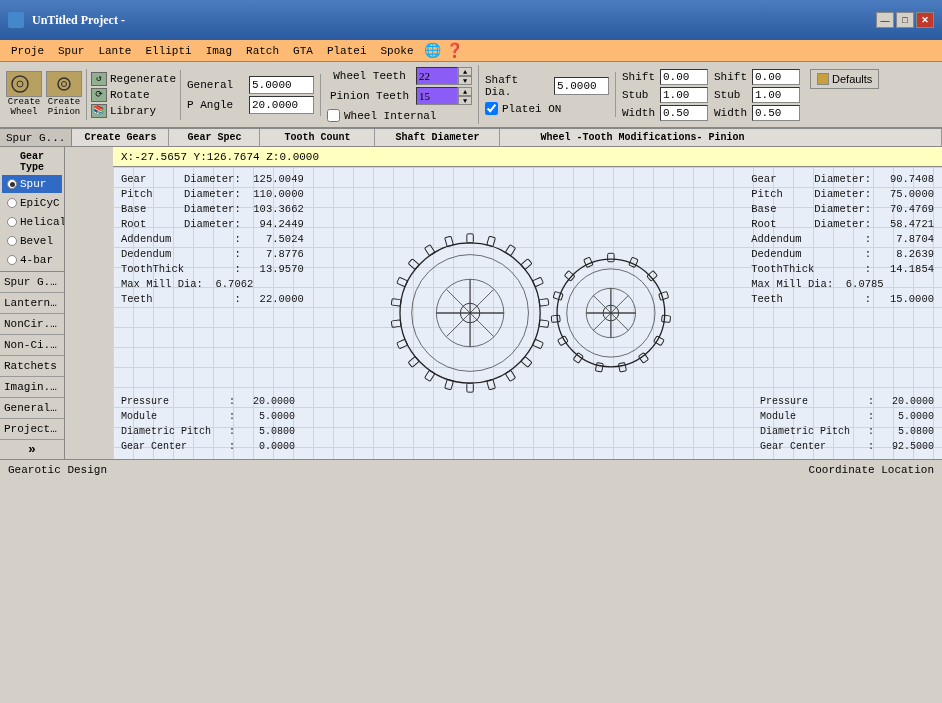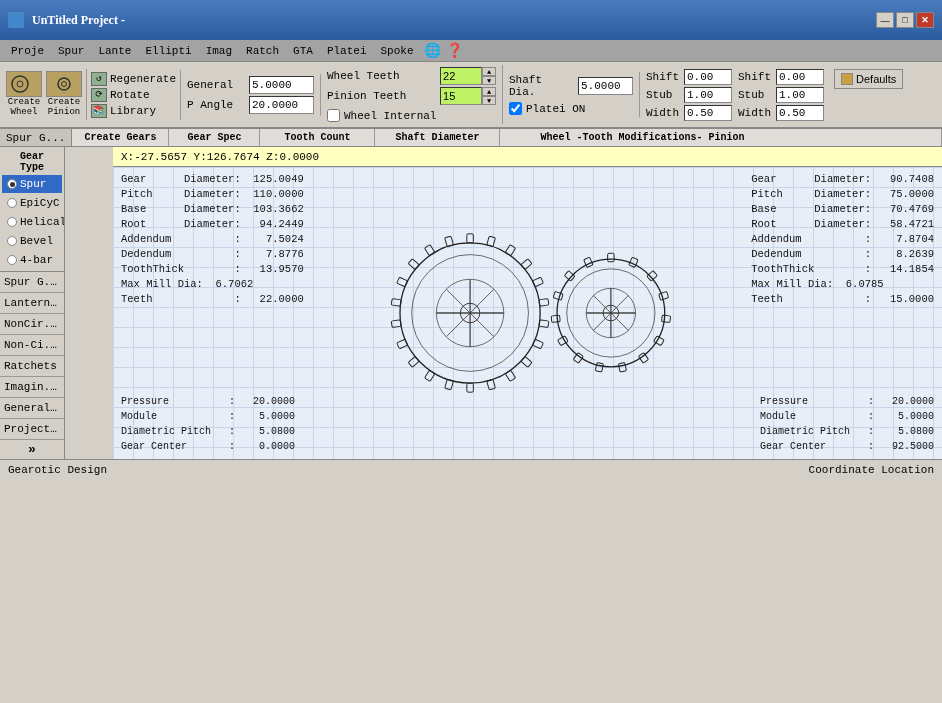--- a/index.html
+++ b/index.html
@@ -24,21 +24,21 @@
       width: 18px; height: 16px;
       background: #d4d0c8;
       border: 1px solid #888;
       display: flex; align-items: center; justify-content: center;
       font-size: 9px; cursor: pointer; color: #000;
     }
     .titlebar-btn.close { background: #c0392b; color: white; }
 
     
     .menubar {
-      background: #a3a3a3;
+      background: #fdba74;
       border-bottom: 1px solid #888;
       display: flex;
       align-items: center;
       height: 22px;
       padding: 0 4px;
     }
     .menu-item {
       padding: 2px 6px;
       font-size: 11px;
       cursor: pointer;
@@ -82,28 +82,27 @@
       font-family: 'Courier New', monospace;
     }
 
     
     .tooth-count-group {
       display: flex; flex-direction: column; gap: 2px;
       padding: 2px 6px;
       border-right: 1px solid #999;
     }
     .tooth-count-row { display: flex; align-items: center; gap: 4px; }
-    .tooth-label { font-size: 11px; width: 85px; }
+    .tooth-label { font-size: 11px; width: 85px; text-align: center; }
     .tooth-input-wrap { display: flex; align-items: center; }
     .tooth-input {
       width: 42px; height: 18px;
-      border: 1px inset #888; background: #bef264;
+      border: 1px inset #888; background: #8b5cf6;
       font-size: 11px; padding: 0 2px;
-      font-family: Liberation Sans, sans-serif;
-      margin-left: 24px;
+      font-family: Liberation Serif, serif;
     }
     .spin-btns { display: flex; flex-direction: column; }
     .spin-btn {
       width: 14px; height: 9px;
       background: #d4d0c8;
       border: 1px solid #888;
       font-size: 7px; line-height: 9px;
       text-align: center; cursor: pointer;
     }
     .wheel-internal-row { display: flex; align-items: center; gap: 4px; margin-top: 2px; }

